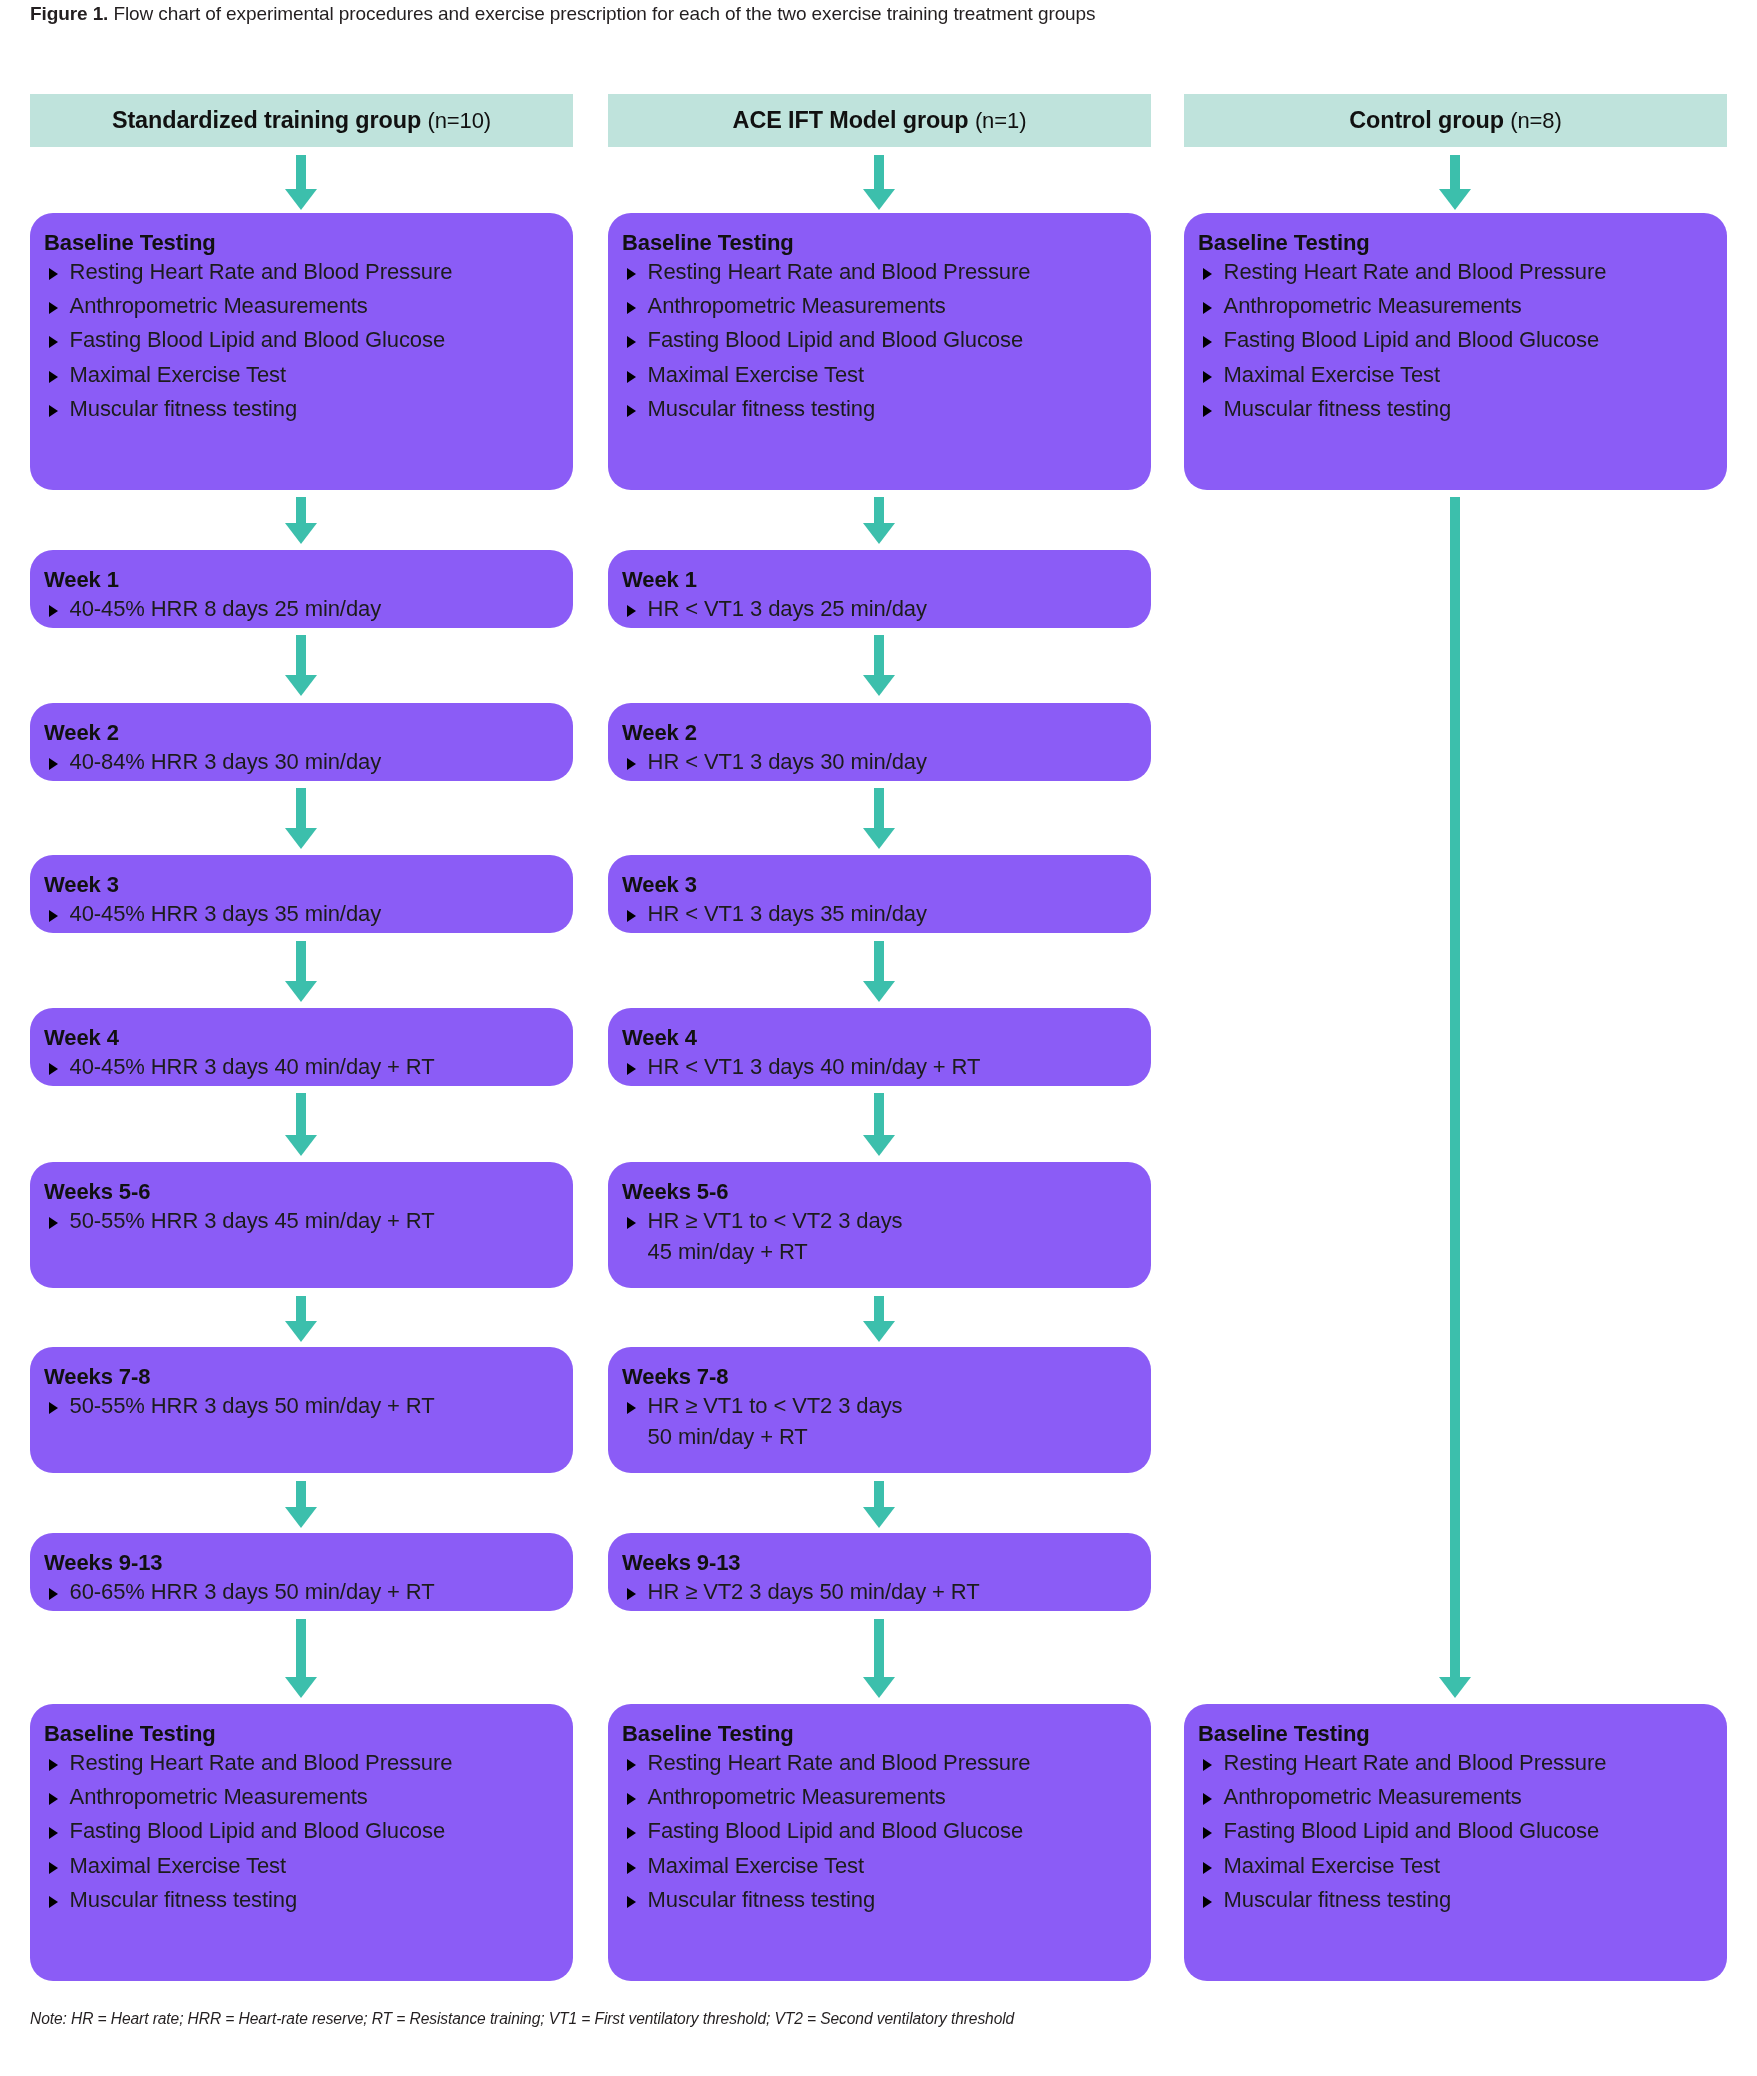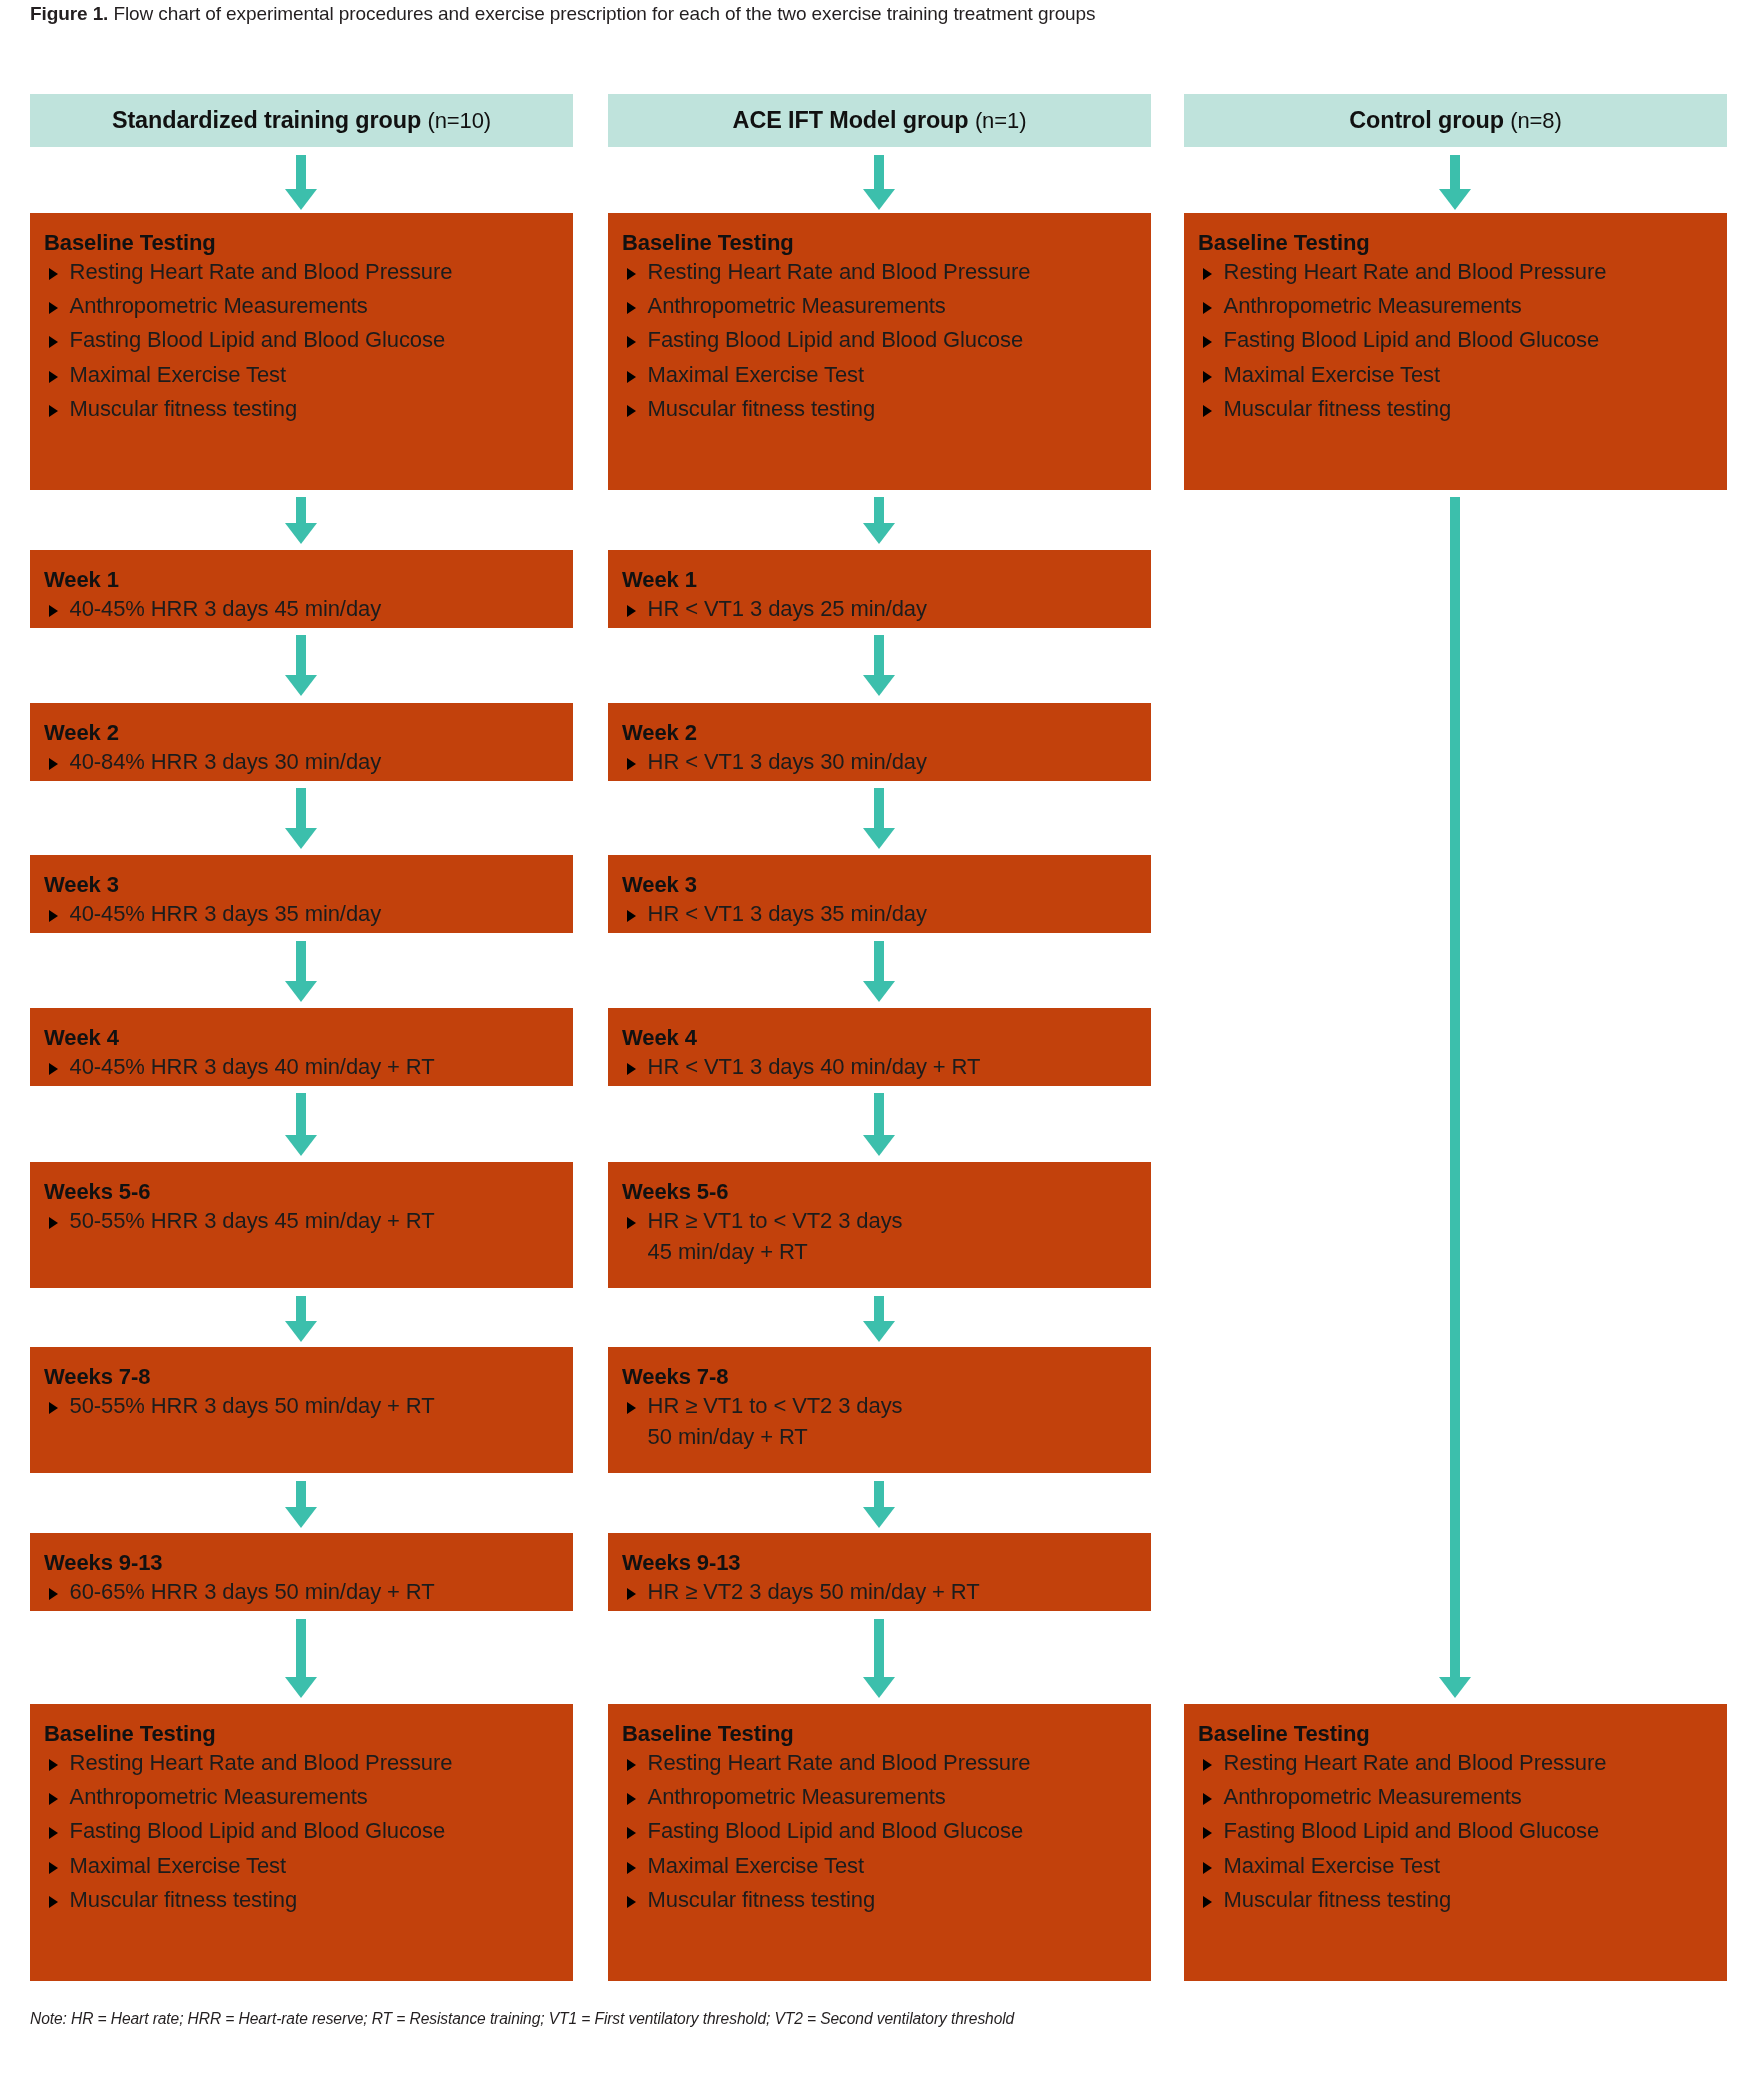--- a/index.html
+++ b/index.html
@@ -73,23 +73,24 @@
     color: #111111;
     margin-left: 6.4px;
     letter-spacing: -0.1px;
   }
 
   
   .flow-box {
     position: absolute;
     left: 0;
     width: 543px;
-    background: #c2410c;
+    background: #8b5cf6;
     box-sizing: border-box;
     padding: 15.6px 14px 12.8px 14px;
+    border-radius: 23px;
   }
   .box-title {
     font-size: 22px;
     font-weight: bold;
     color: #111111;
     line-height: 27px;
     letter-spacing: -0.1px;
     margin-bottom: 4.3px;
   }
   .box-list {
@@ -181,21 +182,21 @@
           <li><span class="bullet-icon"></span><span>Resting Heart Rate and Blood Pressure</span></li>
           <li><span class="bullet-icon"></span><span>Anthropometric Measurements</span></li>
           <li><span class="bullet-icon"></span><span>Fasting Blood Lipid and Blood Glucose</span></li>
           <li><span class="bullet-icon"></span><span>Maximal Exercise Test</span></li>
           <li><span class="bullet-icon"></span><span>Muscular fitness testing</span></li>
         </ul>
       </div>
       <div class="flow-box" style="top: 550px; height: 78px;">
         <div class="box-title">Week 1</div>
         <ul class="box-list">
-          <li><span class="bullet-icon"></span><span>40-45% HRR   3 days   45 min/day</span></li>
+          <li><span class="bullet-icon"></span><span>40-45% HRR   8 days   25 min/day</span></li>
         </ul>
       </div>
       <div class="flow-box" style="top: 703px; height: 78px;">
         <div class="box-title">Week 2</div>
         <ul class="box-list">
           <li><span class="bullet-icon"></span><span>40-84% HRR   3 days   30 min/day</span></li>
         </ul>
       </div>
       <div class="flow-box" style="top: 855px; height: 78px;">
         <div class="box-title">Week 3</div>

